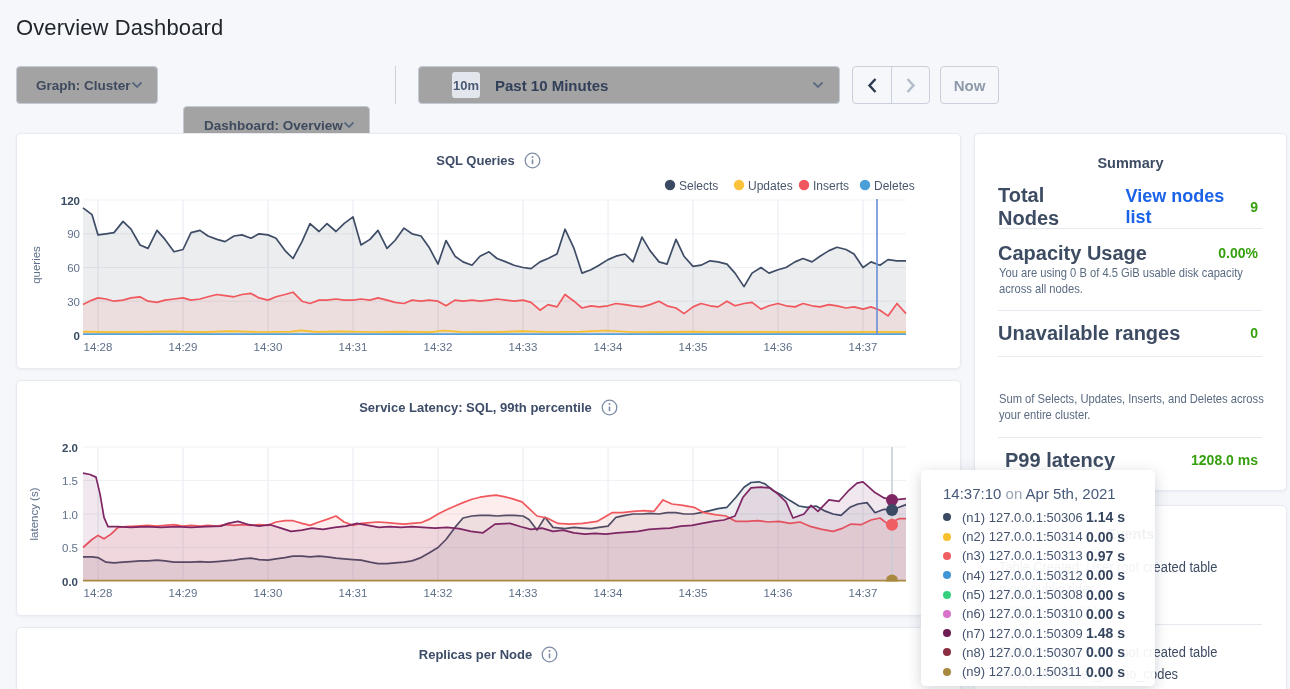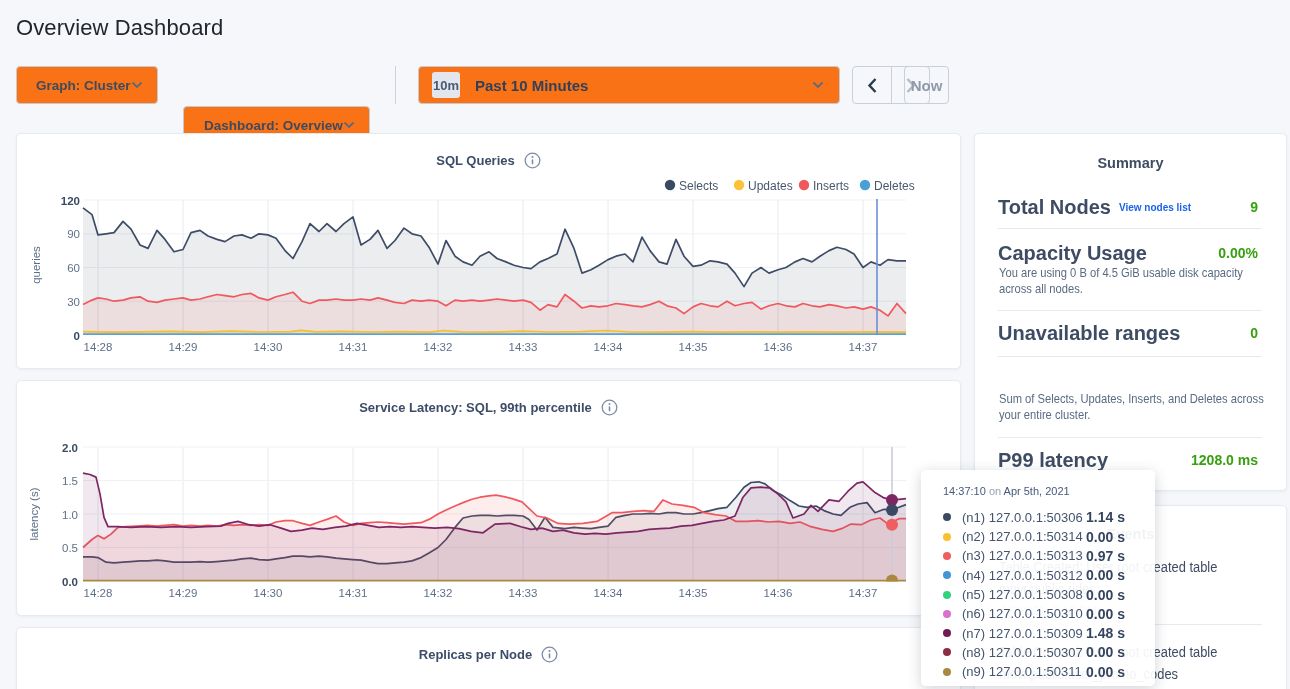--- a/index.html
+++ b/index.html
@@ -1,34 +1,34 @@
 <!DOCTYPE html>
 <html><head><meta charset="utf-8"><style>
 * { margin:0; padding:0; box-sizing:border-box; }
 html,body { width:1290px; height:689px; overflow:hidden; }
 body { background:#f5f7fa; font-family:"Liberation Sans",sans-serif; position:relative; color:#394455; }
 .abs { position:absolute; }
 .card { position:absolute; background:#fff; border:1px solid #e7eaf0; border-radius:5px;
         box-shadow:0 1px 3px rgba(56,70,92,0.06); }
 .h1 { position:absolute; left:16px; top:15px; font-size:22px; color:#21262d; letter-spacing:0.1px; }
-.btn { position:absolute; top:66px; height:38px; background:#f97316; border:1px solid #c3cad4;
+.btn { position:absolute; top:66px; height:38px; background:#a3a3a3; border:1px solid #c3cad4;
        border-radius:4px; display:flex; align-items:center; font-size:13.5px; font-weight:bold;
        color:#3e4a5e; white-space:nowrap; }
 .ghost { background:transparent; border:1px solid #c9d0dc; }
 .cardtitle { position:absolute; left:0; right:0; top:18px; display:flex; justify-content:center;
              align-items:center; gap:9px; font-size:13px; font-weight:bold; color:#3d4c68; }
 .ax { font-size:11.5px; fill:#5e7089; font-family:"Liberation Sans",sans-serif; }
 .axb { font-size:11.5px; fill:#394a63; font-weight:bold; font-family:"Liberation Sans",sans-serif; }
 .leg { font-size:12px; fill:#49566b; font-family:"Liberation Sans",sans-serif; }
 .srow { position:absolute; left:23px; right:28px; display:flex; align-items:center; }
 .srow .lab { font-size:20px; font-weight:bold; color:#3e4c63; }
 .srow .val { margin-left:auto; font-size:14px; font-weight:bold; color:#37a00e; }
 .sdesc { position:absolute; left:24px; font-size:13px; color:#5a6b82; line-height:15.6px; white-space:nowrap; transform:scaleX(0.86); transform-origin:0 0; }
 .sdiv { position:absolute; left:23px; right:24px; height:1px; background:#e6e9ef; }
-.link { color:#1a63e8; font-weight:bold; font-size:10px; margin-left:8px; }
+.link { color:#1a63e8; font-weight:bold; font-size:18px; margin-left:19px; }
 .trow { position:absolute; left:22px; right:30px; height:19.3px; display:flex; align-items:center;
         font-size:13px; color:#44536e; }
 .tdot { width:8px; height:8px; border-radius:50%; margin-right:11px; flex:0 0 auto; }
 .tlabel { white-space:nowrap;text-align:center; }
 .tval { margin-left:auto; color:#36455f; font-size:14px; font-weight:bold; }
 .tval b { font-weight:bold; }
 .erow { font-size:14px; color:#3e4c63; line-height:22px; transform:scaleX(0.92); transform-origin:0 0; }
 </style></head>
 <body>
 <div class="h1">Overview Dashboard</div>
@@ -41,42 +41,42 @@
     </span></div>
 <div class="btn" style="left:183px; width:187px; padding:0 0 0 20px;margin-top:40px;">Dashboard: Overview
   <span style="margin-left:auto; margin-right:14px; display:flex;">
       <svg width="12" height="8" viewBox="0 0 12 8">
         <path d="M1.5 1.5 L6 6 L10.5 1.5" fill="none" stroke="#5a6a81" stroke-width="1.8"></path>
       </svg>
     </span></div>
 <div class="abs" style="left:395px; top:66px; width:1px; height:38px; background:#ccd2da;"></div>
 <div class="btn" style="left:418px; width:422px; padding:0 0 0 13px;">
   <span style="background:#e3e7ed; border-radius:3px; width:28px; height:26px; display:flex;
-   align-items:center; justify-content:center; font-size:13px; color:#4a5a75;">10m</span>
+   align-items:center; justify-content:center; font-size:13px; color:#4a5a75;margin-left:20px;">10m</span>
   <span style="margin-left:15px; font-size:15px; color:#33405a;">Past 10 Minutes</span>
   <span style="margin-left:auto; margin-right:15px; display:flex;">
       <svg width="12" height="8" viewBox="0 0 12 8">
         <path d="M1.5 1.5 L6 6 L10.5 1.5" fill="none" stroke="#5a6a81" stroke-width="1.8"></path>
       </svg>
     </span>
   </div>
 <div class="btn ghost" style="left:852px; width:78px;">
   <span style="width:39px; display:flex; justify-content:center;">
     <svg width="11" height="17" viewBox="0 0 11 17">
         <path d="M8.5 2 L2.5 8.5 L8.5 15" fill="none" stroke="#2c3a4f" stroke-width="2.4"></path>
       </svg>
     </span>
   <span style="width:1px; height:38px; background:#c9d0dc;"></span>
   <span style="width:38px; display:flex; justify-content:center;">
     <svg width="11" height="17" viewBox="0 0 11 17">
         <path d="M2.5 2 L8.5 8.5 L2.5 15" fill="none" stroke="#b2bbc9" stroke-width="2.4"></path>
       </svg>
     </span>
 </div>
-<div class="btn ghost" style="left:904px; width:45px; justify-content:center; color:#8e9aaa; font-size:15px;">Now</div>
+<div class="btn ghost" style="left:940px; width:59px; justify-content:center; color:#8e9aaa; font-size:15px;">Now</div>
 
 <div class="card" style="left:16px; top:133px; width:945px; height:236px;">
   <div class="cardtitle">SQL Queries <svg width="17" height="17" viewBox="0 0 17 17" style="flex:0 0 auto">
         <circle cx="8.5" cy="8.5" r="7.3" fill="none" stroke="#7e8da6" stroke-width="1.3"></circle>
         <rect x="7.7" y="7.2" width="1.6" height="5.2" rx="0.8" fill="#7e8da6"></rect>
         <circle cx="8.5" cy="4.9" r="1.0" fill="#7e8da6"></circle>
       </svg></div>
   <svg width="943" height="234" viewBox="0 0 943 234" style="position:absolute; left:0; top:0;">
     <line x1="81" y1="66" x2="81" y2="201" stroke="#e6eaf0" stroke-width="1"></line>
       <line x1="166" y1="66" x2="166" y2="201" stroke="#e6eaf0" stroke-width="1"></line>
@@ -207,39 +207,39 @@
     </div>
   <div class="sdesc" style="top:131px;">You are using 0 B of 4.5 GiB usable disk capacity<br>across all nodes.</div>
   <div class="sdiv" style="top:176px;"></div>
   <div class="srow" style="top:189px; height:20px;">
       <span class="lab">Unavailable ranges</span>
     <span class="val">0</span>
     </div>
   <div class="sdiv" style="top:222px;"></div>
   <div class="sdesc" style="top:257px;">Sum of Selects, Updates, Inserts, and Deletes across<br>your entire cluster.</div>
   <div class="sdiv" style="top:303px;"></div>
-  <div class="srow" style="top:316px; height:20px;">
+  <div class="srow" style="top:316px; height:20px;margin-left:7px;">
       <span class="lab">P99 latency</span>
     <span class="val">1208.0 ms</span>
     </div>
 </div>
 
 <div class="card" style="left:974px; top:505px; width:313px; height:236px;">
   <div style="position:absolute; left:0; right:0; top:20px; text-align:center; font-size:14.5px;
    font-weight:bold; color:#3e4c63;">Events</div>
   <div class="erow" style="position:absolute; left:24px; top:50px; width:266px;">Table Created: User root created table movr.public.rides</div>
   <div style="position:absolute; left:24px; top:98px; font-size:12px; color:#9aa5b5;">4/5/2021, 2:16 PM</div>
   <div class="sdiv" style="top:118px;"></div>
   <div class="erow" style="position:absolute; left:24px; top:135px; width:266px;">Table Created: User root created table movr.public.user_promo_codes</div>
 
 </div>
 
 <div class="abs" style="left:921px; top:470px; width:234px; height:216px;
  background:rgba(255,255,255,0.93); border-radius:5px; box-shadow:0 3px 14px rgba(44,56,78,0.22); z-index:10;">
-  <div style="position:absolute; left:22px; top:15px; font-size:11px; color:#47597a;">
+  <div style="position:absolute; left:22px; top:15px; font-size:15px; color:#47597a;">
     14:37:10 <span style="color:#98a3b5;">on</span> Apr 5th, 2021</div>
   <div class="trow" style="top:37.7px">
       <span class="tdot" style="background:#3b4a63"></span>
       <span class="tlabel">(n1) 127.0.0.1:50306</span>
       <span class="tval"><b>1.14</b> s</span>
     </div>
     <div class="trow" style="top:57.0px">
       <span class="tdot" style="background:#f8c02e"></span>
       <span class="tlabel">(n2) 127.0.0.1:50314</span>
       <span class="tval"><b>0.00</b> s</span>

